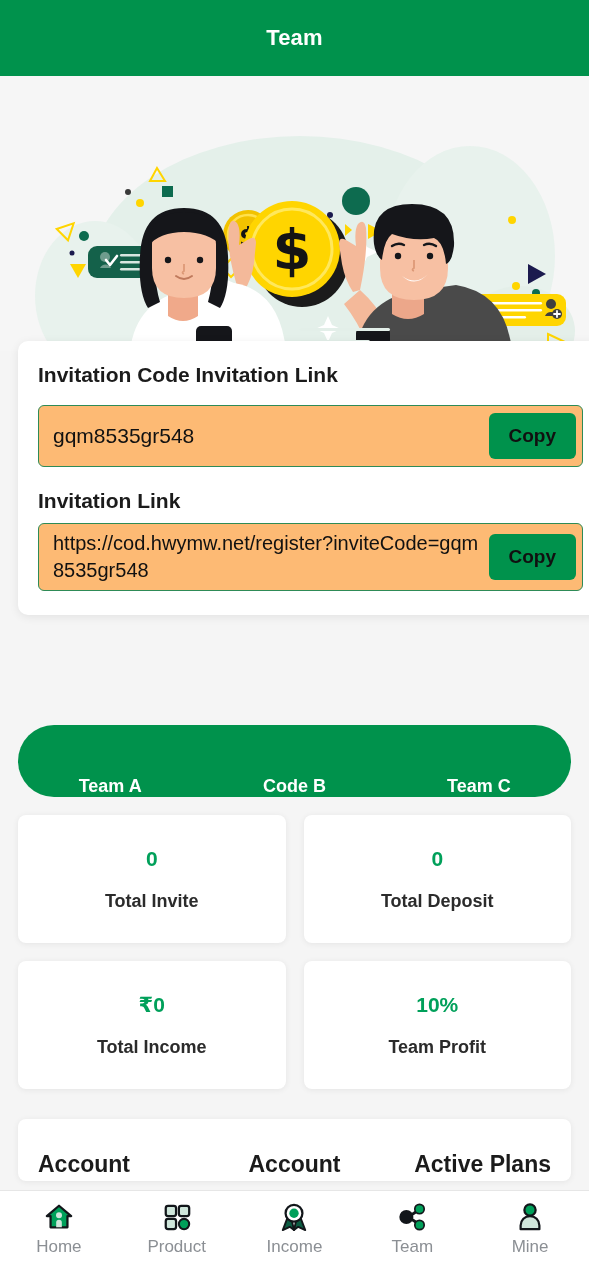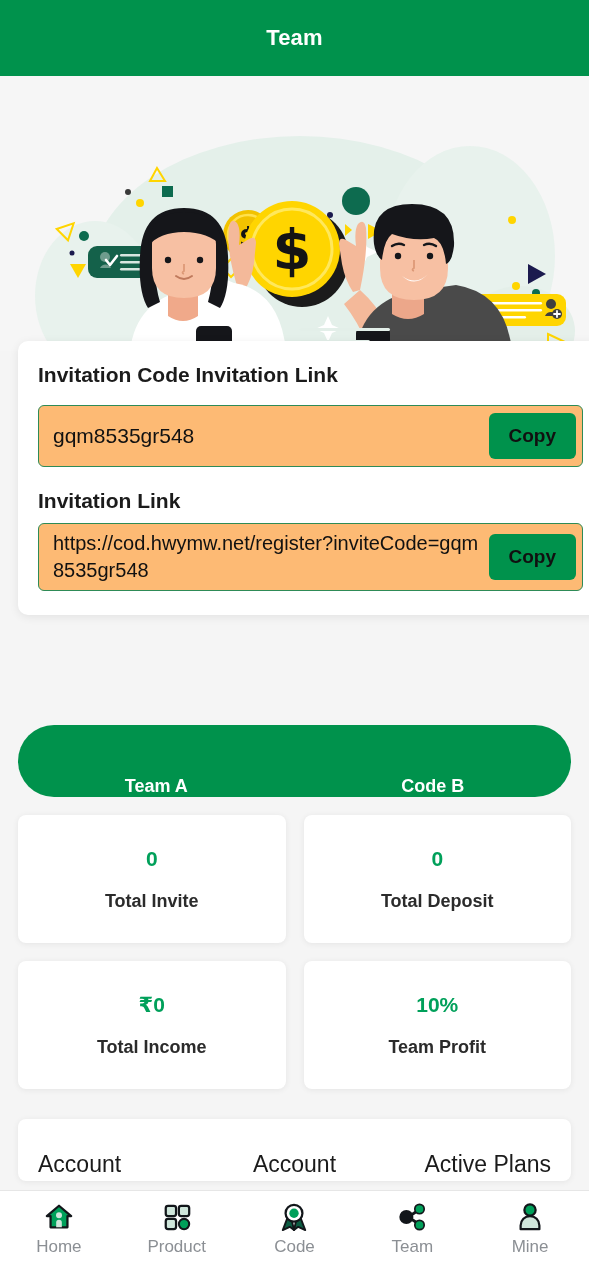--- a/index.html
+++ b/index.html
@@ -106,21 +106,21 @@
 
   
   .links-card {
     position: absolute; left: 18px; top: 1043px; width: 553px; height: 62px;
     background: #ffffff; border-radius: 8px;
     box-shadow: 0 1px 6px rgba(0,0,0,.07);
     display: flex; align-items: center;
   }
   .link-item {
     flex: 1 1 0; text-align: center;
-    font-size: 23px; font-weight: normal; color: #1b1b1b;
+    font-size: 23px; font-weight: bold; color: #1b1b1b;
     cursor: pointer; user-select: none; margin-top: 29px;
   }
   .link-item.first { text-align: left; padding-left: 20px; }
   .link-item.last  { text-align: right; padding-right: 20px; }
 
   
   .bottom-nav {
     flex: 0 0 77px; height: 77px; width: 589px;
     background: #ffffff; border-top: 1px solid #e6e6e6;
     display: flex; align-items: center;
@@ -288,20 +288,21 @@
 
       <div class="field-row">
         <div class="field-value two-line">https://cod.hwymw.net/register?inviteCode=gqm8535gr548</div>
         <button class="copy-btn">Copy</button>
       </div>
     </div>
 
     <div class="tabs">
       <div class="tab">Team A</div>
       <div class="tab">Code B</div>
+      <div class="tab">Team C</div>
     </div>
 
     <div class="stats">
       <div class="stat-card">
         <div class="stat-value">0</div>
         <div class="stat-label">Total Invite</div>
       </div>
       <div class="stat-card">
         <div class="stat-value">0</div>
         <div class="stat-label">Total Deposit</div>
@@ -351,21 +352,21 @@
 
     <div class="nav-item">
       <span class="nav-icon">
         <svg viewBox="0 0 32 32" xmlns="http://www.w3.org/2000/svg">
           <path d="M9 17 L4 30 l7.5 -3.5 L16 30 L13.5 19 z" fill="#0c5c42" stroke="#12161a" stroke-width="2" stroke-linejoin="round"></path>
           <path d="M23 17 L28 30 l-7.5 -3.5 L16 30 L18.5 19 z" fill="#0c5c42" stroke="#12161a" stroke-width="2" stroke-linejoin="round"></path>
           <circle cx="16" cy="12" r="9" fill="#ffffff" stroke="#12161a" stroke-width="2.4"></circle>
           <circle cx="16" cy="12" r="5" fill="#00a05a"></circle>
         </svg>
       </span>
-      <span class="nav-label">Code</span>
+      <span class="nav-label">Income</span>
     </div>
 
     <div class="nav-item">
       <span class="nav-icon">
         <svg viewBox="0 0 32 32" xmlns="http://www.w3.org/2000/svg">
           <path d="M12 16 L24 8 M12 16 L24 24" stroke="#12161a" stroke-width="3" stroke-linecap="round"></path>
           <circle cx="24" cy="7.5" r="5" fill="#00a05a" stroke="#12161a" stroke-width="1.8"></circle>
           <circle cx="24" cy="24.5" r="5" fill="#00a05a" stroke="#12161a" stroke-width="1.8"></circle>
           <circle cx="10" cy="16" r="7.5" fill="#12161a"></circle>
         </svg>

